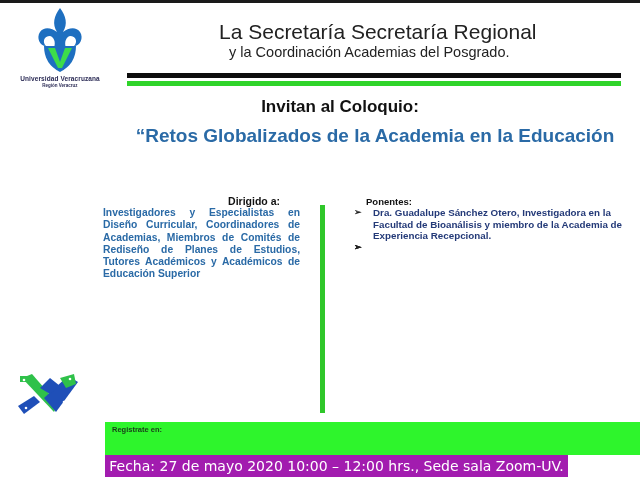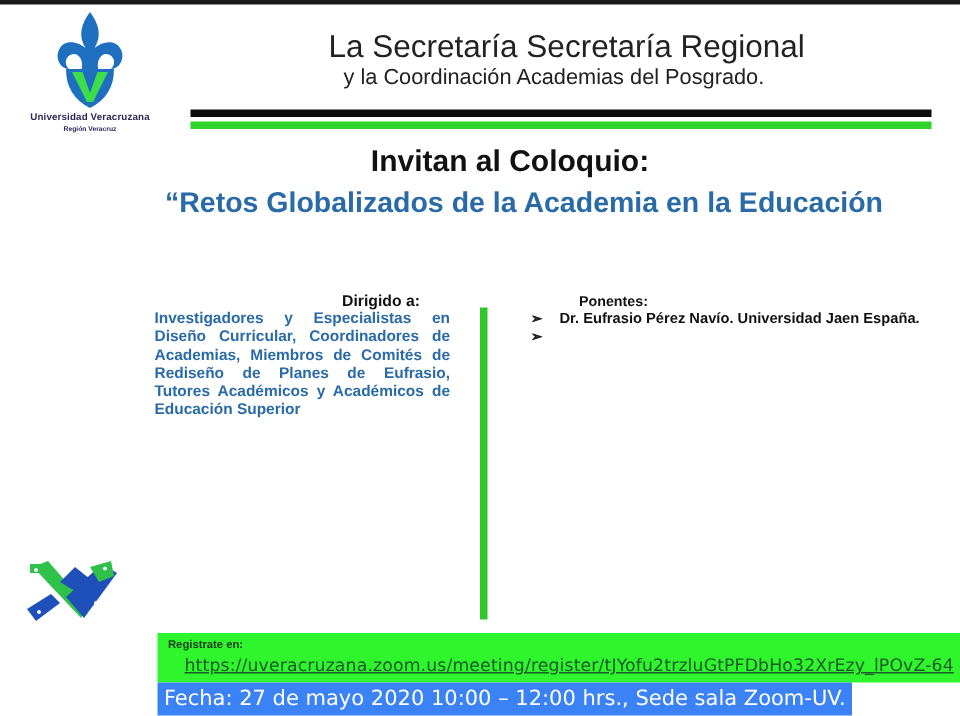--- a/index.html
+++ b/index.html
@@ -6,37 +6,37 @@
   body { width: 640px; height: 477px; background: #ffffff; position: relative; overflow: hidden; font-family: "Liberation Sans", sans-serif; }
   .topline { position: absolute; left: 0; top: 0; width: 640px; height: 3px; background: #1a1a1a; }
   .logo-uv { position: absolute; left: 30px; top: 6px; width: 60px; height: 70px; }
   .logo-caption { position: absolute; left: 6px; top: 75px; width: 108px; text-align: center; color: #2b2b55; }
   .logo-caption .l1 { font-size: 6.5px; font-weight: bold; display: block; letter-spacing: 0.1px; }
   .logo-caption .l2 { font-size: 4.5px; font-weight: bold; display: block; margin-top: 1px; }
   .hdr-title { position: absolute; left: 219px; top: 20px; font-size: 21px; color: #222; white-space: nowrap; }
   .hdr-sub { position: absolute; left: 229px; top: 44px; font-size: 14.5px; color: #222; white-space: nowrap; }
   .line-black { position: absolute; left: 127px; top: 73px; width: 494px; height: 5px; background: #0d0d0d; }
   .line-green { position: absolute; left: 127px; top: 81px; width: 494px; height: 5px; background: #2fd42a; }
-  .invitan { position: absolute; left: 0; width: 640px; top: 97px; text-align: center; font-size: 20px; font-weight: bold; color: #111; }
+  .invitan { position: absolute; left: 0; width: 640px; top: 97px; text-align: center; font-size: 17px; font-weight: bold; color: #111; }
   .invitan span { position: relative; left: 20px; }
-  .title { position: absolute; left: 110px; width: 530px; top: 124px; text-align: left; font-size: 19px; font-weight: bold; color: #2a6aa6; line-height: 23px; }
+  .title { position: absolute; left: 110px; width: 530px; top: 124px; text-align: center; font-size: 19px; font-weight: bold; color: #2a6aa6; line-height: 23px; }
   .dirigido-h { position: absolute; left: 170px; top: 195px; width: 110px; text-align: right; font-size: 10.5px; font-weight: bold; color: #111; }
   .dirigido { position: absolute; left: 103px; top: 207px; width: 197px; font-size: 10.3px; font-weight: bold; color: #2a6aa6; line-height: 12.3px; text-align: justify; }
   .vbar { position: absolute; left: 320px; top: 205px; width: 5px; height: 208px; background: #2fc72a; }
-  .ponentes-h { position: absolute; left: 374px; top: 196px; font-size: 9.5px; font-weight: bold; color: #111; padding-left: 12px; }
+  .ponentes-h { position: absolute; left: 354px; top: 196px; font-size: 9.5px; font-weight: bold; color: #111; padding-left: 12px; }
   .ponentes { position: absolute; left: 354px; top: 207px; width: 286px; margin: 0; padding: 0; list-style: none; }
   .ponentes li { position: relative; padding-left: 19px; font-size: 9.8px; font-weight: bold; line-height: 11.6px; margin-bottom: 0; }
   .ponentes li .arrow { position: absolute; left: 0; top: 0; color: #222; font-size: 9px; }
   .blue { color: #243a78; }
   .dark { color: #111; }
   .logo-small { position: absolute; left: 14px; top: 372px; width: 70px; height: 44px; }
   .reg-box { position: absolute; left: 105px; top: 422px; width: 535px; height: 33px; background: #2ef52c; }
   .reg-label { position: absolute; left: 7px; top: 3px; font-size: 7.5px; font-weight: bold; color: #1a3a1a; }
   .reg-url { position: absolute; left: 18px; top: 14px; font-size: 11.5px; color: #1c5a2c; text-decoration: underline; font-family: "DejaVu Sans", sans-serif; white-space: nowrap; letter-spacing: 0.1px; }
-  .fecha-bar { position: absolute; left: 105px; top: 455px; width: 463px; height: 22px; background: #3b82f6; color: #fff; font-size: 14px; text-align: center; line-height: 22px; white-space: nowrap; font-family: "DejaVu Sans", sans-serif; }
+  .fecha-bar { position: absolute; left: 105px; top: 455px; width: 463px; height: 22px; background: #a21caf; color: #fff; font-size: 14px; text-align: center; line-height: 22px; white-space: nowrap; font-family: "DejaVu Sans", sans-serif; }
 </style>
 </head>
 <body>
 
 <div class="topline"></div>
 
 <svg class="logo-uv" viewBox="0 0 60 70">
   <path d="M30 2 C24 10 22 18 27 26 C22 22 14 20 10 26 C6 32 10 40 16 40 C12 36 14 30 20 30 C24 31 26 36 24 42 L36 42 C34 36 36 31 40 30 C46 30 48 36 44 40 C50 40 54 32 50 26 C46 20 38 22 33 26 C38 18 36 10 30 2 Z" fill="#1e6fc0"></path>
   <path d="M14 40 Q14 58 30 66 Q46 58 46 40 Z" fill="#1e6fc0"></path>
   <path d="M18 42 L25 42 L30 56 L35 42 L42 42 L32 62 L28 62 Z" fill="#3ddc4a"></path>
@@ -50,44 +50,43 @@
 <div class="hdr-sub">y la Coordinación Academias del Posgrado.</div>
 <div class="line-black"></div>
 <div class="line-green"></div>
 
 <div class="invitan"><span>Invitan al Coloquio:</span></div>
 <div class="title">
   <div>“Retos Globalizados de la Academia en la Educación</div>
 </div>
 
 <div class="dirigido-h">Dirigido a:</div>
-<div class="dirigido">Investigadores y Especialistas en Diseño Curricular, Coordinadores de Academias, Miembros de Comités de Rediseño de Planes de Eufrasio, Tutores Académicos y Académicos de Educación Superior</div>
+<div class="dirigido">Investigadores y Especialistas en Diseño Curricular, Coordinadores de Academias, Miembros de Comités de Rediseño de Planes de Estudios, Tutores Académicos y Académicos de Educación Superior</div>
 
 <div class="vbar"></div>
 
 <div class="ponentes-h">Ponentes:</div>
 <ul class="ponentes">
-  <li class="blue"><span class="arrow">➢</span></li>
-  <li class="dark"><span class="arrow">➢</span><span>Dr. Eufrasio Pérez Navío. Universidad Jaen España.</span></li>
+  <li class="blue"><span class="arrow">➢</span><span>Dra. Guadalupe Sánchez Otero, Investigadora en la Facultad de Bioanálisis y miembro de la Academia de Experiencia Recepcional.</span></li>
+  <li class="dark"><span class="arrow">➢</span></li>
   <li class="blue"><span class="arrow">➢</span></li>
   <li class="blue"><span class="arrow">➢</span></li>
 </ul>
 
 <svg class="logo-small" viewBox="0 0 70 44">
   <path d="M8 6 L18 2 L44 32 L40 40 Z" fill="#2fc14a"></path>
   <rect x="6" y="4" width="10" height="6" fill="#2fc14a"></rect>
   <path d="M30 26 L54 4 L64 10 L42 40 Z" fill="#1f4fb8"></path>
   <path d="M26 16 L36 6 L46 14 L36 22 Z" fill="#1f4fb8"></path>
   <path d="M46 6 L60 2 L62 12 L52 16 Z" fill="#2fc14a"></path>
   <path d="M4 34 L20 24 L26 30 L10 42 Z" fill="#1f4fb8"></path>
   <circle cx="10" cy="8" r="1.3" fill="#fff"></circle>
   <circle cx="56" cy="7" r="1.3" fill="#fff"></circle>
   <circle cx="50" cy="30" r="1.3" fill="#fff"></circle>
   <circle cx="54" cy="34" r="1.3" fill="#fff"></circle>
   <circle cx="12" cy="36" r="1.3" fill="#fff"></circle>
 </svg>
 
 <div class="reg-box">
   <div class="reg-label">Registrate en:</div>
-  <a class="reg-url">https://uveracruzana.zoom.us/meeting/register/tJYofu2trzluGtPFDbHo32XrEzy_lPOvZ-64</a>
 </div>
 
 <div class="fecha-bar">Fecha: 27 de mayo 2020  10:00 – 12:00 hrs., Sede sala Zoom-UV.</div>
 
 </body></html>

